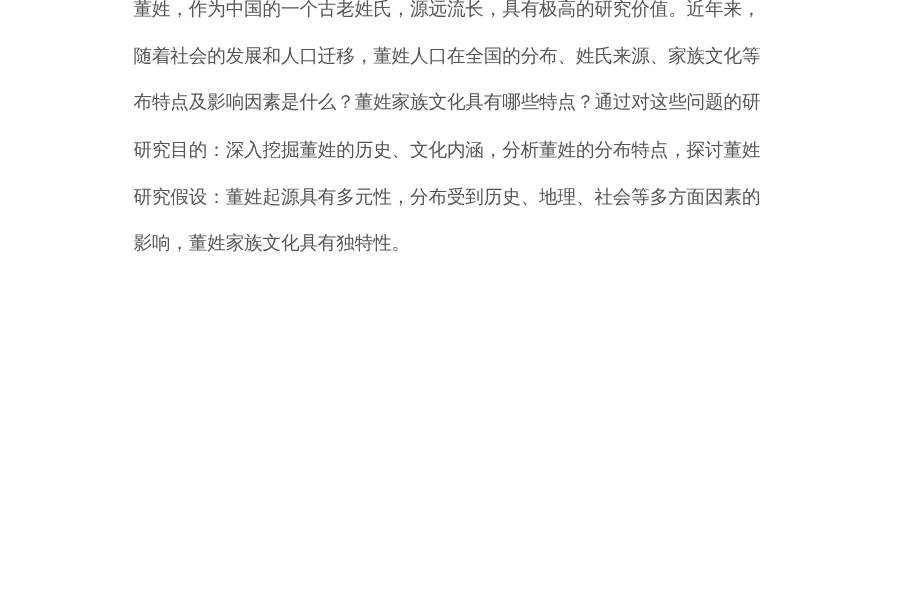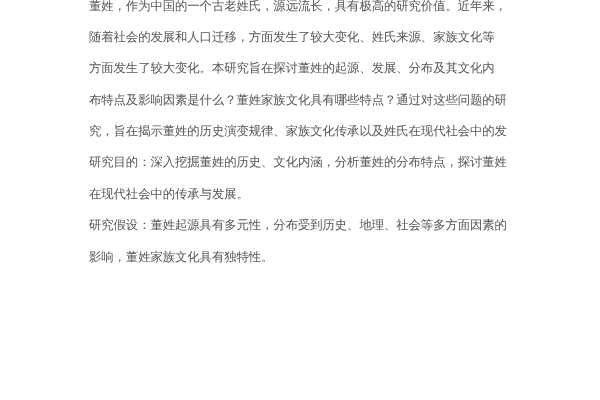--- a/index.html
+++ b/index.html
@@ -44,32 +44,29 @@
   }
 </style>
 </head>
 <body style="background: rgb(255, 255, 255);">
 
 <div class="page">
   <div class="text-block" style="color: rgb(85, 85, 85);">
 
     <div class="paragraph">
       <div class="text-line">董姓，作为中国的一个古老姓氏，源远流长，具有极高的研究价值。近年来，</div>
-      <div class="text-line">随着社会的发展和人口迁移，方面发生了较大变化、姓氏来源、家族文化等</div>
-      <div class="text-line">方面发生了较大变化。本研究旨在探讨董姓的起源、发展、分布及其文化内</div>
+      <div class="text-line">随着社会的发展和人口迁移，董姓人口在全国的分布、姓氏来源、家族文化等</div>
     </div>
 
     <div class="paragraph">
       <div class="text-line">布特点及影响因素是什么？董姓家族文化具有哪些特点？通过对这些问题的研</div>
-      <div class="text-line">究，旨在揭示董姓的历史演变规律、家族文化传承以及姓氏在现代社会中的发</div>
     </div>
 
     <div class="paragraph">
       <div class="text-line">研究目的：深入挖掘董姓的历史、文化内涵，分析董姓的分布特点，探讨董姓</div>
-      <div class="text-line">在现代社会中的传承与发展。</div>
     </div>
 
     <div class="paragraph">
       <div class="text-line">研究假设：董姓起源具有多元性，分布受到历史、地理、社会等多方面因素的</div>
       <div class="text-line">影响，董姓家族文化具有独特性。</div>
     </div>
 
 
   </div>
 </div>

